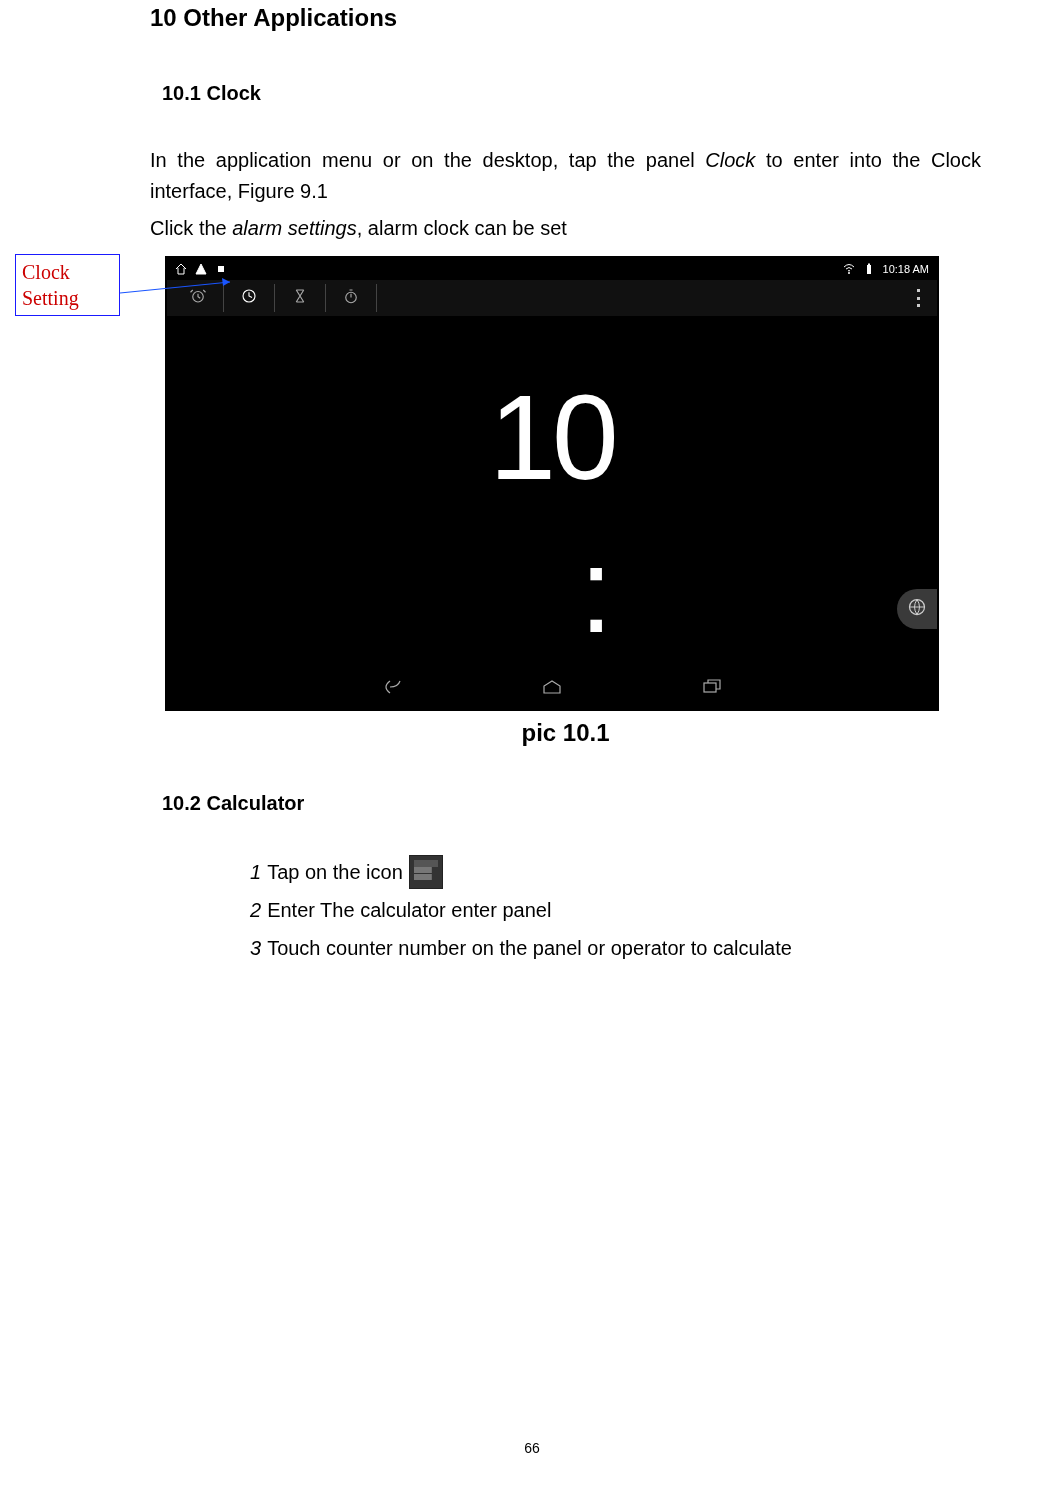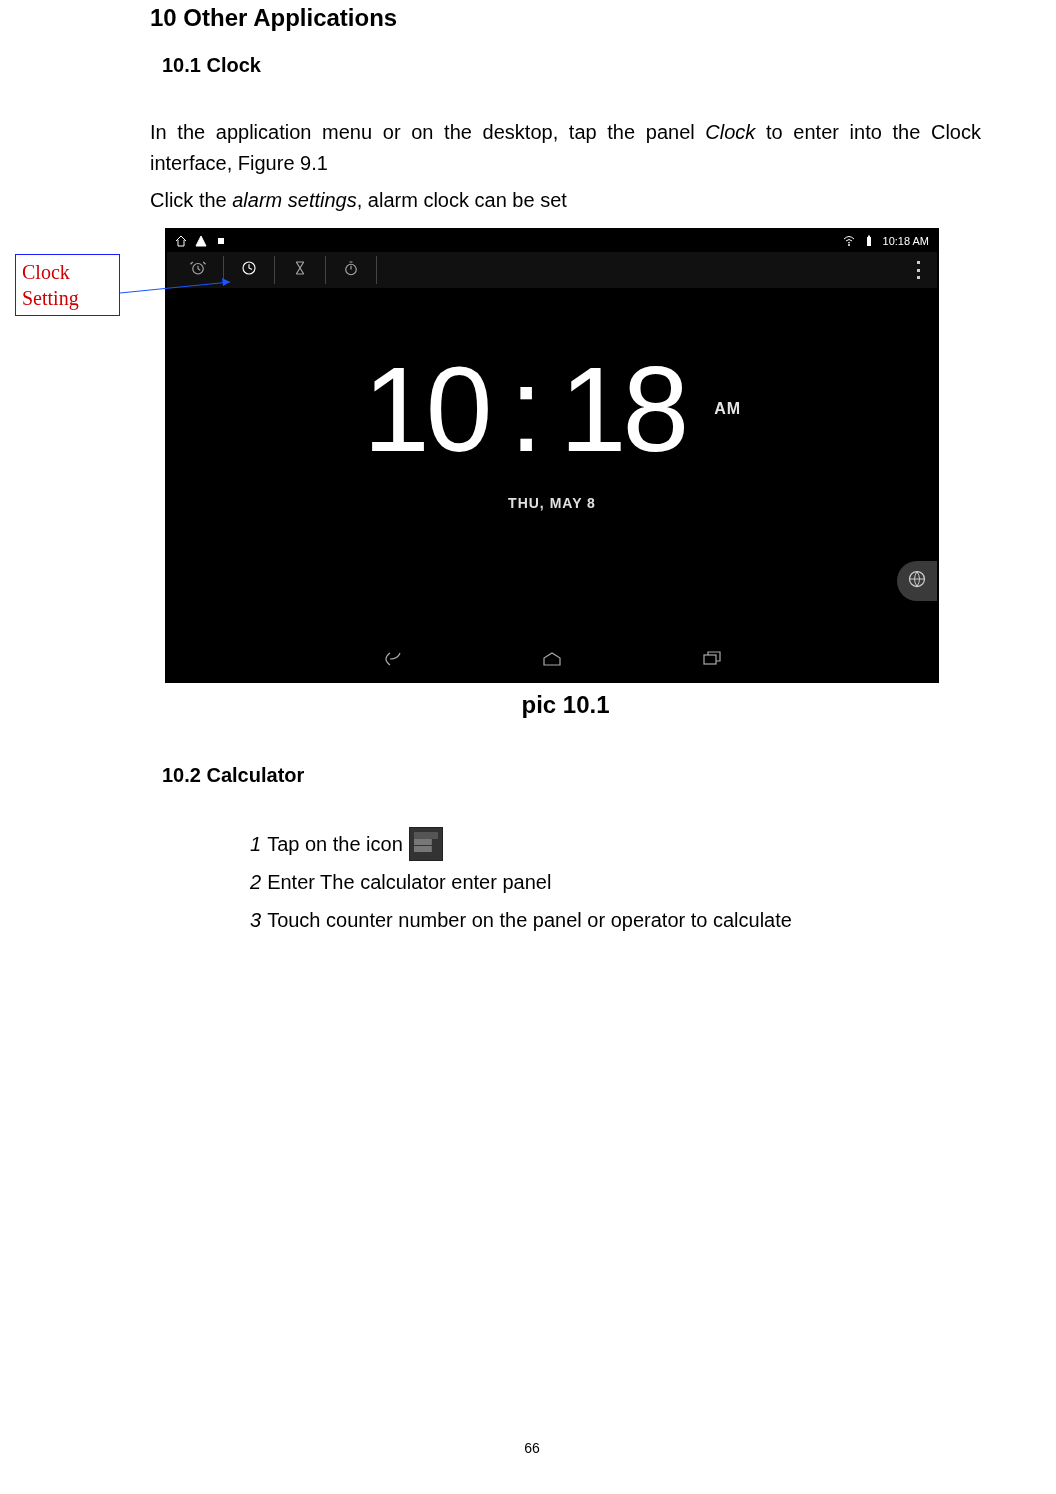--- a/index.html
+++ b/index.html
@@ -13,21 +13,21 @@
     position: relative;
     box-sizing: border-box;
   }
   .page {
     padding: 4px 75px 0 150px;
     position: relative;
   }
   .h1 {
     font-size: 24px;
     font-weight: bold;
-    margin: 0 0 22px 0;
+    margin: 0 0 50px 0;
   }
   .h2 {
     font-size: 20px;
     font-weight: bold;
     margin: 0 0 40px 12px;
   }
   .para {
     font-size: 20px;
     line-height: 1.55;
     margin: 0 0 6px 0;
@@ -141,20 +141,21 @@
     color: #fff;
     font-family: sans-serif;
   }
   .clock-time {
     font-size: 120px;
     font-weight: 100;
     letter-spacing: -4px;
     display: inline-flex;
     align-items: flex-end;
     gap: 15px;
+    flex-direction: column;
   }
   .clock-hour { font-weight: 200; }
   .clock-colon { font-weight: 100; margin: 0 6px; }
   .clock-min { font-weight: 200; }
   .clock-ampm {
     font-size: 16px;
     font-weight: 600;
     color: #e5e5e5;
     margin-left: 14px;
     align-self: center;

